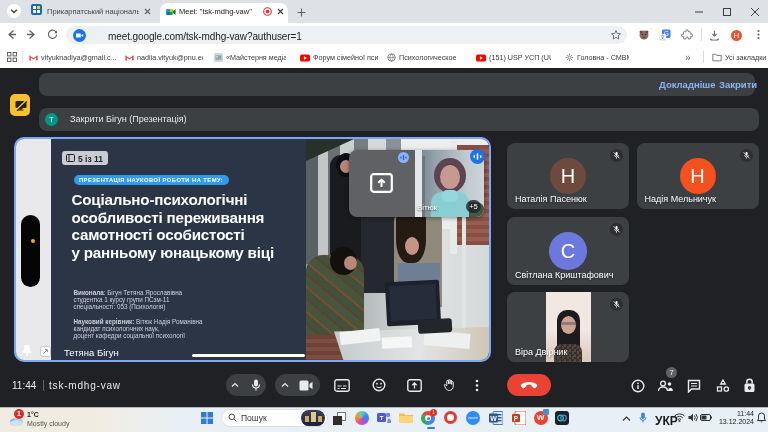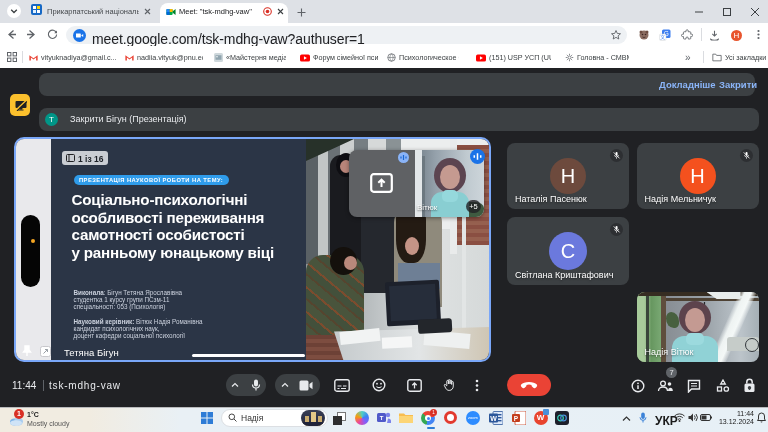--- a/index.html
+++ b/index.html
@@ -90,21 +90,21 @@
       <path d="M13.6 5.5 A6 6 0 1 0 14 8" stroke="#5f6368" stroke-width="1.6" fill="none"></path>
       <path d="M14.5 2 V6 H10.5 Z" fill="#5f6368"></path>
     </svg>
   <div class="abs" style="left:66px;top:26px;width:561px;height:18px;border-radius:9px;background:#eef1f4;"></div>
   <circle class="abs"></circle>
   <svg class="abs" style="left:73px;top:29px" width="13" height="13" viewBox="0 0 13 13">
       <circle cx="6.5" cy="6.5" r="6.5" fill="#1a73e8"></circle>
       <path d="M3 4.5 h4.2 a.6 .6 0 0 1 .6 .6 v2.8 a.6 .6 0 0 1 -.6 .6 H3.6 a.6 .6 0 0 1 -.6 -.6 z" fill="#fff"></path>
       <path d="M8.2 6.5 L10.2 4.9 V8.1 Z" fill="#fff"></path>
     </svg>
-  <div class="abs" style="left:92px;top:31px;font-size:14px;color:#202124;letter-spacing:-0.1px">meet.google.com/tsk-mdhg-vaw?authuser=1</div>
+  <div class="abs" style="left:108px;top:31px;font-size:10px;color:#202124;letter-spacing:-0.1px">meet.google.com/tsk-mdhg-vaw?authuser=1</div>
   <svg class="abs" style="left:610px;top:29px" width="12" height="12" viewBox="0 0 24 24">
       <path d="M12 3 l2.6 5.9 6.4 .6 -4.8 4.2 1.4 6.3 -5.6-3.3 -5.6 3.3 1.4-6.3 -4.8-4.2 6.4-.6 z" fill="none" stroke="#5f6368" stroke-width="1.8"></path>
     </svg>
 
   <svg class="abs" style="left:638px;top:29px" width="12" height="12" viewBox="0 0 12 12">
       <circle cx="6" cy="6" r="4.5" fill="#8d6e63"></circle>
       <circle cx="3" cy="3" r="1.5" fill="#6d4c41"></circle>
       <circle cx="9" cy="3" r="1.5" fill="#6d4c41"></circle>
       <circle cx="4.5" cy="5.5" r="0.8" fill="#3e2723"></circle>
       <circle cx="7.5" cy="5.5" r="0.8" fill="#3e2723"></circle>
@@ -268,21 +268,21 @@
       <div class="abs" style="left:118px;top:193px;width:46px;height:15px;background:#eef0f0;transform:rotate(5deg)"></div>
       <div class="abs" style="left:76px;top:198px;width:30px;height:11px;background:#f5f6f6;transform:rotate(-3deg)"></div>
       <div class="abs" style="left:112px;top:180px;width:34px;height:14px;background:#23262b;border-radius:3px;transform:rotate(-3deg)"></div>
     </div>
 
     <div class="abs" style="left:46px;top:12px;width:46px;height:14px;border-radius:3px;background:rgba(215,218,224,.92);"></div>
     <svg class="abs" style="left:50px;top:15px" width="9" height="8" viewBox="0 0 9 8">
         <rect x="0.5" y="0.5" width="8" height="7" rx="1" fill="none" stroke="#202124" stroke-width="1"></rect>
         <path d="M3 0.5 V7.5" stroke="#202124" stroke-width="1"></path>
       </svg>
-    <div class="abs" style="left:62px;top:14.5px;font-size:8.5px;font-weight:700;color:#1d2127">1 із 16</div>
+    <div class="abs" style="left:62px;top:14.5px;font-size:8.5px;font-weight:700;color:#1d2127">5 із 11</div>
 
     <div class="abs" style="left:57.5px;top:36px;width:155px;height:10px;border-radius:5px;background:#2f9ceb;"></div>
     <div class="abs" style="left:63px;top:38px;font-size:5.8px;font-weight:700;color:#fff;letter-spacing:.45px">ПРЕЗЕНТАЦІЯ НАУКОВОЇ РОБОТИ НА ТЕМУ:</div>
 
     <div class="abs" style="left:55.5px;top:52px;font-size:15.2px;line-height:17.6px;font-weight:700;color:#fff;letter-spacing:-0.2px">Соціально-психологічні<br>особливості переживання<br>самотності особистості<br>у ранньому юнацькому віці</div>
 
     <div class="abs" style="left:57.5px;top:150px;font-size:6.3px;line-height:7.2px;color:#ccd2de"><b>Виконала</b>: Бігун Тетяна Ярославівна<br>студентка 1 курсу групи ПСзм-11<br>спеціальності: 053 (Психологія)</div>
     <div class="abs" style="left:57.5px;top:179px;font-size:6.3px;line-height:7.2px;color:#ccd2de"><b>Науковий керівник:</b> Вітюк Надія Романівна<br>кандидат психологічних наук,<br>доцент кафедри соціальної психології</div>
 
     <div class="abs" style="left:176px;top:214.5px;width:113px;height:3.5px;border-radius:2px;background:#fff"></div>
@@ -351,40 +351,35 @@
     <div class="avatar" style="left:42px;top:15px;width:38px;height:38px;background:#6b79dd;font-size:20px">С</div>
     <div class="name">Світлана Криштафович</div>
     <div class="micmute" style="right:6px;top:6px">
         <svg width="9" height="9" viewBox="0 0 12 12">
           <rect x="4.8" y="1.2" width="2.6" height="5" rx="1.3" fill="#fff"></rect>
           <path d="M3.3 5.6a2.8 2.8 0 0 0 5.5 0M6 8.4v1.8" stroke="#fff" stroke-width="1" fill="none"></path>
           <path d="M2.3 1.8 L10 9.8" stroke="#fff" stroke-width="1.1"></path>
         </svg>
       </div>
   </div>
-  <div class="tile" style="left:636.5px;top:292px;width:122px;height:70px">
-
-    <div class="abs" style="left:0;top:0;width:122px;height:70px;background:linear-gradient(90deg,#7ba372 0 20%, #888e94 24%, #99a1a7 55%, #bcc4ca 85%, #a5afb5 100%)"></div>
-    <div class="abs" style="left:0;top:0;width:24px;height:70px;background:linear-gradient(90deg,#a8cb9b 0 30%,#679760 60%,#79a873 100%)"></div>
-    <div class="abs" style="left:9px;top:4px;width:3px;height:66px;background:#39453a"></div>
-    <div class="abs" style="left:24px;top:0;width:5px;height:70px;background:#5f4e3d"></div>
-    <div class="abs" style="left:0;top:0;width:122px;height:4px;background:#362d22"></div>
-    <div class="abs" style="left:29px;top:6px;width:93px;height:2.5px;background:#4e4234"></div>
-    <div class="abs" style="left:88px;top:-8px;width:16px;height:85px;background:linear-gradient(90deg,rgba(255,255,255,.1),#eef3f2 30%,#f4f8f7 70%,rgba(255,255,255,.15));transform:rotate(24deg)"></div>
-    <div class="abs" style="left:70px;top:0;width:34px;height:7px;background:#e8edec;clip-path:polygon(0 0,100% 0,100% 100%,30% 100%)"></div>
-    <div class="abs" style="left:90px;top:45px;width:32px;height:14px;background:#c6ccc9;border-radius:3px 3px 0 0"></div>
-    <div class="abs" style="left:108px;top:46px;width:14px;height:14px;border-radius:50%;border:1.5px solid #33383c;box-sizing:border-box"></div>
-    <div class="abs" style="left:56px;top:12px;width:6px;height:9px;background:#24272a;clip-path:polygon(40% 0,60% 0,60% 55%,100% 100%,0 100%,40% 55%)"></div>
-    <div class="abs" style="left:65px;top:10px;width:6px;height:11px;background:#24272a;clip-path:polygon(40% 0,60% 0,60% 55%,100% 100%,0 100%,40% 55%)"></div>
-    <div class="abs" style="left:29px;top:20px;width:13px;height:16px;background:#47603f;border-radius:40% 60% 30% 60%"></div>
-    <div class="abs" style="left:42px;top:9px;width:32px;height:33px;border-radius:50%;background:#5d434c"></div>
-    <div class="abs" style="left:48px;top:16px;width:20px;height:24px;border-radius:50%;background:#c49a92"></div>
-    <div class="abs" style="left:35px;top:44px;width:46px;height:26px;border-radius:12px 12px 0 0;background:#90d2d6"></div>
-    <div class="abs" style="left:49px;top:41px;width:18px;height:12px;border-radius:5px;background:#9cdade"></div>
-    <div class="name">Надія Вітюк</div>
+  <div class="tile" style="left:507px;top:292px;width:122px;height:70px">
+
+    <div class="abs" style="left:39px;top:0;width:44.5px;height:70px;background:linear-gradient(#f1e8e1 0 55%,#e7d6cb 78%,#dcc8ba 100%)"></div>
+    <div class="abs" style="left:50px;top:18px;width:23px;height:52px;border-radius:10px 10px 0 0;background:#1d1b1e"></div>
+    <div class="abs" style="left:54px;top:24px;width:15px;height:18px;border-radius:50%;background:#cda595"></div>
+    <div class="abs" style="left:53.5px;top:30px;width:16px;height:2.6px;background:rgba(60,60,85,.4);border-radius:2px"></div>
+    <div class="abs" style="left:47px;top:52px;width:28px;height:18px;background:repeating-conic-gradient(#37302d 0 25%, #544740 25% 50%) 0 0/5px 5px;border-radius:8px 8px 0 0"></div>
+    <div class="name">Віра Двірник</div>
+    <div class="micmute" style="right:6px;top:6px">
+        <svg width="9" height="9" viewBox="0 0 12 12">
+          <rect x="4.8" y="1.2" width="2.6" height="5" rx="1.3" fill="#fff"></rect>
+          <path d="M3.3 5.6a2.8 2.8 0 0 0 5.5 0M6 8.4v1.8" stroke="#fff" stroke-width="1" fill="none"></path>
+          <path d="M2.3 1.8 L10 9.8" stroke="#fff" stroke-width="1.1"></path>
+        </svg>
+      </div>
   </div>
 
   <div class="abs" style="left:12px;top:380px;font-size:10px;color:#e8eaed;font-weight:500">11:44</div>
   <div class="abs" style="left:43px;top:380px;width:1px;height:11px;background:#5f6368"></div>
   <div class="abs" style="left:49px;top:380px;font-size:10px;letter-spacing:0.8px;color:#e8eaed;font-weight:500">tsk-mdhg-vaw</div>
 
   <div class="abs" style="left:226px;top:374px;width:40px;height:22px;border-radius:11px;background:#3c4043"></div>
   <svg class="abs" style="left:231px;top:381px" width="8" height="8" viewBox="0 0 8 8">
       <path d="M1 5.5 L4 2.5 L7 5.5" stroke="#e8eaed" stroke-width="1.2" fill="none"></path>
     </svg>
@@ -479,21 +474,21 @@
       <rect x="6.5" y="0" width="5.5" height="5.5" fill="#2e7cd6"></rect>
       <rect x="0" y="6.5" width="5.5" height="5.5" fill="#2e7cd6"></rect>
       <rect x="6.5" y="6.5" width="5.5" height="5.5" fill="#2e7cd6"></rect>
     </svg>
 
   <div class="abs" style="left:221px;top:409px;width:107px;height:18px;border-radius:9px;background:#fff;border:1px solid #dcdfe3;box-sizing:border-box"></div>
   <svg class="abs" style="left:228px;top:413px" width="9" height="9" viewBox="0 0 9 9">
       <circle cx="3.8" cy="3.8" r="2.8" fill="none" stroke="#444" stroke-width="1"></circle>
       <path d="M6 6 L8.5 8.5" stroke="#444" stroke-width="1"></path>
     </svg>
-  <div class="abs" style="left:241px;top:413px;font-size:8.5px;color:#333">Надія</div>
+  <div class="abs" style="left:241px;top:413px;font-size:8.5px;color:#333">Пошук</div>
   <div class="abs" style="left:301px;top:410px;width:24px;height:16px;border-radius:8px;background:linear-gradient(#3a3f54,#2b3048 60%,#403a30);overflow:hidden">
     <div class="abs" style="left:10px;top:2px;width:5px;height:14px;background:#e3c787"></div>
     <div class="abs" style="left:4px;top:6px;width:4px;height:10px;background:#c9ab6e"></div>
     <div class="abs" style="left:17px;top:6px;width:4px;height:10px;background:#c9ab6e"></div>
     <div class="abs" style="left:0px;top:12px;width:24px;height:4px;background:#20243a"></div>
   </div>
 
   <div class="abs" style="left:337px;top:412px;width:9px;height:9px;background:#fff;border:1px solid #777;box-sizing:border-box"></div>
   <div class="abs" style="left:333px;top:416px;width:9px;height:9px;background:#2e2e2e"></div>
   <div class="abs" style="left:355px;top:411px;width:14px;height:14px;border-radius:50%;background:conic-gradient(#4fd1c5,#3b82f6,#8b5cf6,#ec4899,#f59e0b,#4fd1c5)"></div>

